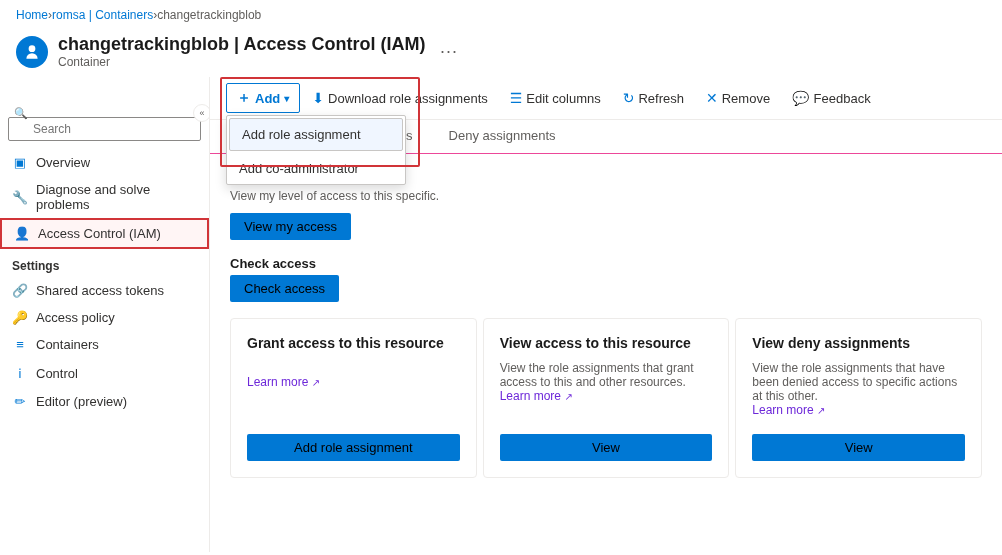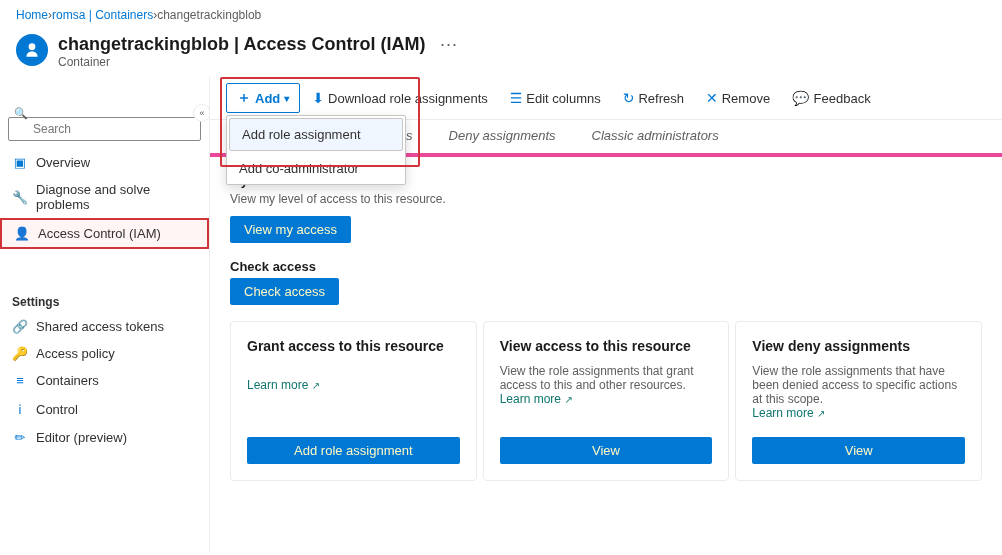--- a/index.html
+++ b/index.html
@@ -4,77 +4,77 @@
   <style>
     * { box-sizing: border-box; margin: 0; padding: 0; }
     body { font-family: 'Segoe UI', sans-serif; font-size: 13px; color: #333; background: #fff; overflow: hidden; }
 
     
     .breadcrumb { padding: 8px 16px; font-size: 12px; color: #0078d4; display: flex; align-items: flex-end; }
     .breadcrumb span { color: #605e5c; }
     .breadcrumb a { color: #0078d4; text-decoration: none; }
 
     
-    .page-header { padding: 4px 16px 8px 16px; display: flex; align-items: flex-start; gap: 10px; }
+    .page-header { padding: 4px 16px 8px 16px; display: flex; align-items: center; gap: 10px; }
     .page-header .icon-circle { width: 32px; height: 32px; border-radius: 50%; background: #0078d4; display: flex; align-items: center; justify-content: center; }
     .page-header .icon-circle svg { width: 18px; height: 18px; fill: white; }
     .page-header-text h1 { font-size: 18px; font-weight: 600; color: #1b1b1b; }
     .page-header-text .subtitle { font-size: 12px; color: #605e5c; }
     .more-btn { color: #605e5c; font-size: 18px; cursor: pointer; margin-left: 4px; }
 
     
     .layout { display: flex; height: calc(555px - 80px); }
 
     
     .sidebar { width: 210px; min-width: 210px; border-right: 1px solid #edebe9; overflow-y: auto; padding-bottom: 10px; }
     .search-box { margin: 8px 8px; position: relative; }
     .search-box input { width: 100%; border: 1px solid #8a8886; border-radius: 2px; padding: 4px 8px 4px 24px; font-size: 12px; outline: none; margin-top: 32px; }
     .search-box .search-icon-inner { position: absolute; left: 6px; top: 50%; transform: translateY(-50%); color: #605e5c; font-size: 11px; }
     .collapse-btn { position: absolute; right: -10px; top: 50%; transform: translateY(-50%); background: white; border: 1px solid #edebe9; border-radius: 50%; width: 18px; height: 18px; display: flex; align-items: center; justify-content: center; cursor: pointer; font-size: 9px; color: #605e5c; z-index: 10; }
 
     .sidebar-item { display: flex; align-items: center; gap: 8px; padding: 6px 12px; cursor: pointer; font-size: 13px; color: #323130; }
     .sidebar-item.active { background: #edebe9; font-weight: 500; border-left: 2px solid #0078d4; }
     .sidebar-item .s-icon { width: 16px; display: flex; align-items: center; justify-content: center; flex-shrink: 0; }
-    .sidebar-section { font-size: 12px; font-weight: 600; color: #323130; padding: 10px 12px 4px 12px; margin-top: 36px; }
+    .sidebar-section { font-size: 12px; font-weight: 600; color: #323130; padding: 10px 12px 4px 12px; }
 
     
     .main { flex: 1; overflow-y: auto; }
 
     
     .toolbar { display: flex; align-items: center; gap: 2px; padding: 6px 16px; border-bottom: 1px solid #edebe9; position: relative; }
     .toolbar-btn { display: flex; align-items: center; gap: 4px; padding: 5px 10px; cursor: pointer; border: none; background: none; font-size: 13px; color: #323130; border-radius: 2px; }
     .toolbar-btn .btn-icon { font-size: 14px; color: #0078d4; }
 
     
     .dropdown-menu { position: absolute; top: 38px; left: 16px; background: white; border: 1px solid #c8c6c4; box-shadow: 0 4px 12px rgba(0,0,0,0.15); z-index: 100; min-width: 180px; border-radius: 2px; }
     .dropdown-item { padding: 8px 12px; cursor: pointer; font-size: 13px; color: #323130; }
     .dropdown-item.highlighted { background: #f0f6ff; font-weight: 500; border: 1px solid #c8c6c4; margin: 2px; border-radius: 2px; }
 
     
-    .tabs { display: flex; gap: 8px; padding: 0 16px; border-bottom: 4px solid #ec4899; font-style: italic; }
+    .tabs { display: flex; gap: 8px; padding: 0 16px; border-bottom: 1px solid #ec4899; }
     .tab { padding: 8px 14px; font-size: 13px; cursor: pointer; color: #605e5c; border-bottom: 2px solid transparent; }
 
     
     .content { padding: 16px 20px; }
 
     
     .section-title { font-size: 13px; font-weight: 600; color: #1b1b1b; margin-bottom: 4px; }
     .section-desc { font-size: 12px; color: #605e5c; margin-bottom: 10px; }
     .section-desc a { color: #0078d4; text-decoration: none; }
 
-    .blue-btn { background: #0078d4; color: #fef9c3; border: none; padding: 6px 14px; font-size: 13px; cursor: pointer; border-radius: 2px; }
+    .blue-btn { background: #0078d4; color: #000000; border: none; padding: 6px 14px; font-size: 13px; cursor: pointer; border-radius: 2px; }
 
     .section-divider { margin: 16px 0; }
 
     
     .cards-row { display: flex; gap: 6px; margin-top: 16px; border-radius: 26px; }
     .card { flex: 1; border: 1px solid #edebe9; border-radius: 4px; padding: 16px; display: flex; flex-direction: column; gap: 10px; min-height: 160px; }
     .card-title { font-size: 14px; font-weight: 600; color: #1b1b1b; }
     .card-desc { font-size: 12px; color: #605e5c; flex: 1; }
-    .card-desc a { color: #0f766e; text-decoration: none; }
+    .card-desc a { color: #6d28d9; text-decoration: none; }
 
     
     .dropdown-highlight { position: absolute; top: 0; left: 10px; border: 2px solid #d13438; border-radius: 2px; width: 200px; height: 90px; pointer-events: none; z-index: 200; }
 
     
     .sidebar-item.active-red { border: 2px solid #d13438; background: #fff5f5; }
 
     .ext-link::after { content: '↗'; font-size: 10px; margin-left: 2px; }
   </style>
 </head>
@@ -187,29 +187,26 @@
     <div class="tabs">
       <div class="tab">
         <span>Role assignmen</span><span>ts</span>
       </div>
       <div class="tab">
         <span>Roles</span>
       </div>
       <div class="tab">
         <span>Deny assignments</span>
       </div>
-      <div class="tab">
-        <span>Classic administrators</span>
-      </div>
     </div>
 
     <div class="content">
       
       <div class="section-title">My access</div>
-      <div class="section-desc">View my level of access to this resource.</div>
+      <div class="section-desc">View my level of access to this specific.</div>
       <button class="blue-btn">View my access</button>
 
       <div class="section-divider"></div>
 
       
       <div class="section-title">Check access</div>
       <button class="blue-btn">Check access</button>
 
       
       <div class="cards-row">
@@ -225,21 +222,21 @@
           <div class="card-title">View access to this resource</div>
           <div class="card-desc">
             <span>View the role assignments that grant access to this and other resources.</span><br>
             <a href="#"><span>Learn more</span> <span style="font-size:10px;">↗</span></a>
           </div>
           <button class="blue-btn">View</button>
         </div>
         <div class="card">
           <div class="card-title">View deny assignments</div>
           <div class="card-desc">
-            <span>View the role assignments that have been denied access to specific actions at this scope.</span><br>
+            <span>View the role assignments that have been denied access to specific actions at this other.</span><br>
             <a href="#"><span>Learn more</span> <span style="font-size:10px;">↗</span></a>
           </div>
           <button class="blue-btn">View</button>
         </div>
       </div>
     </div>
 
   </div>
 </div>
 

